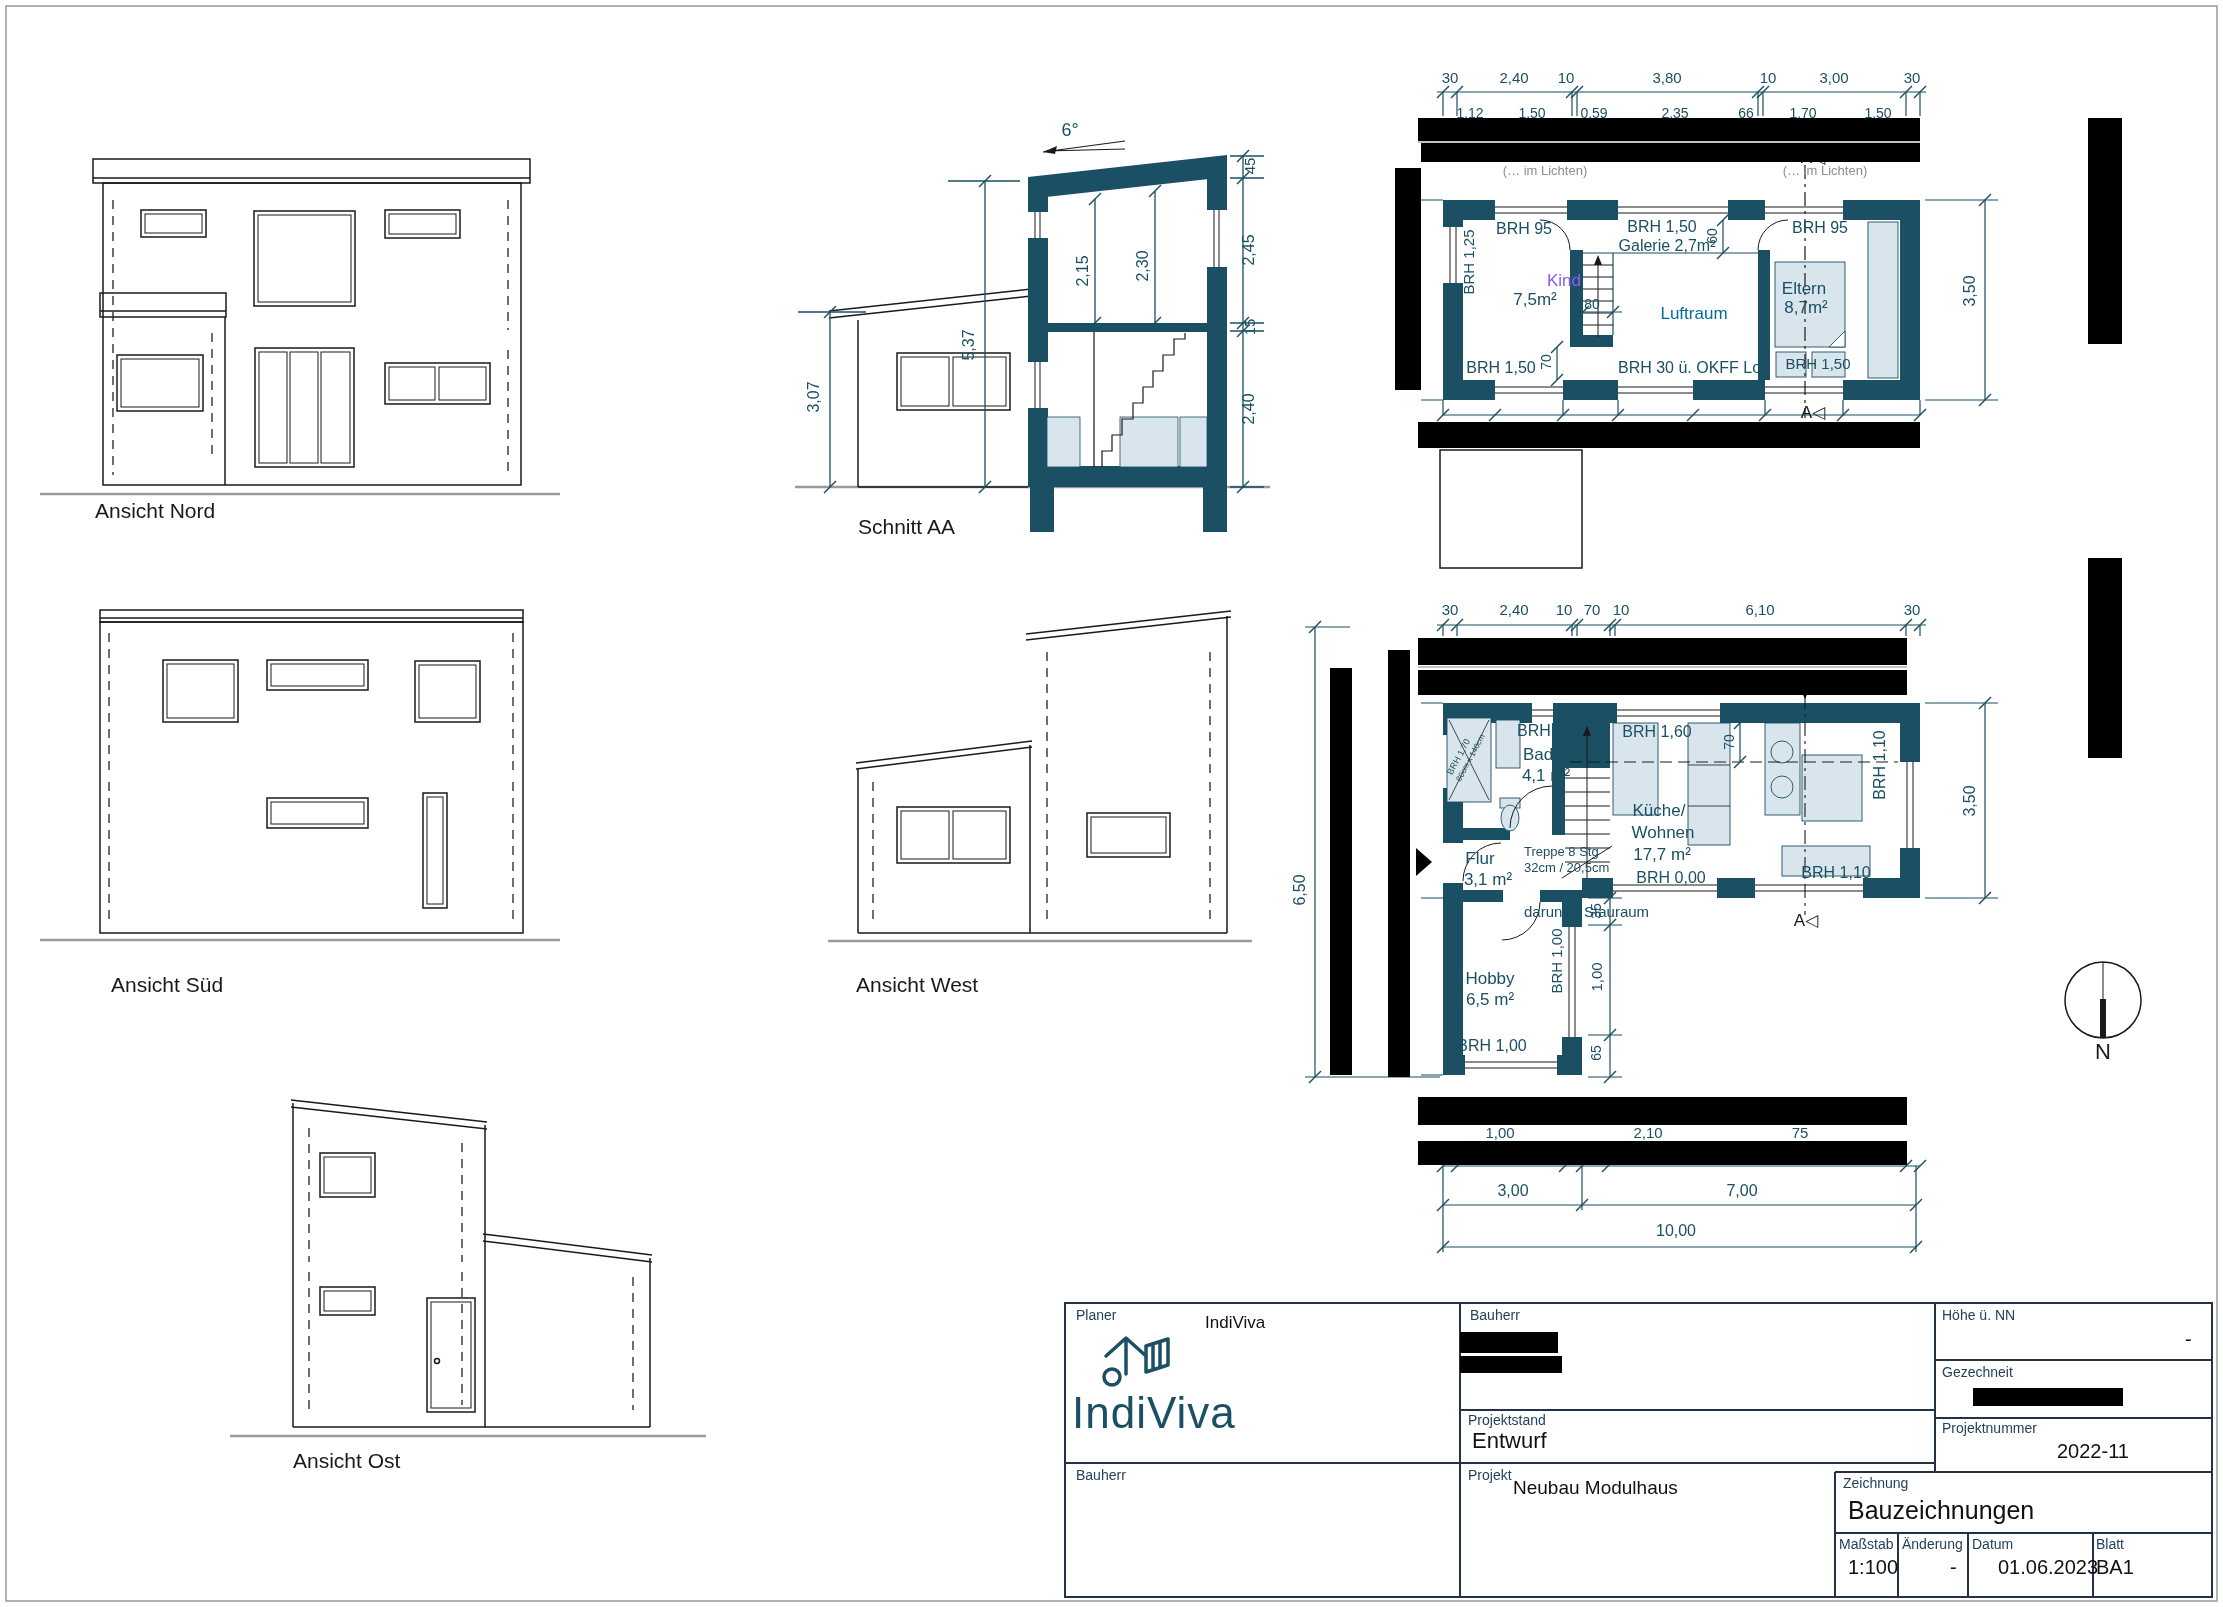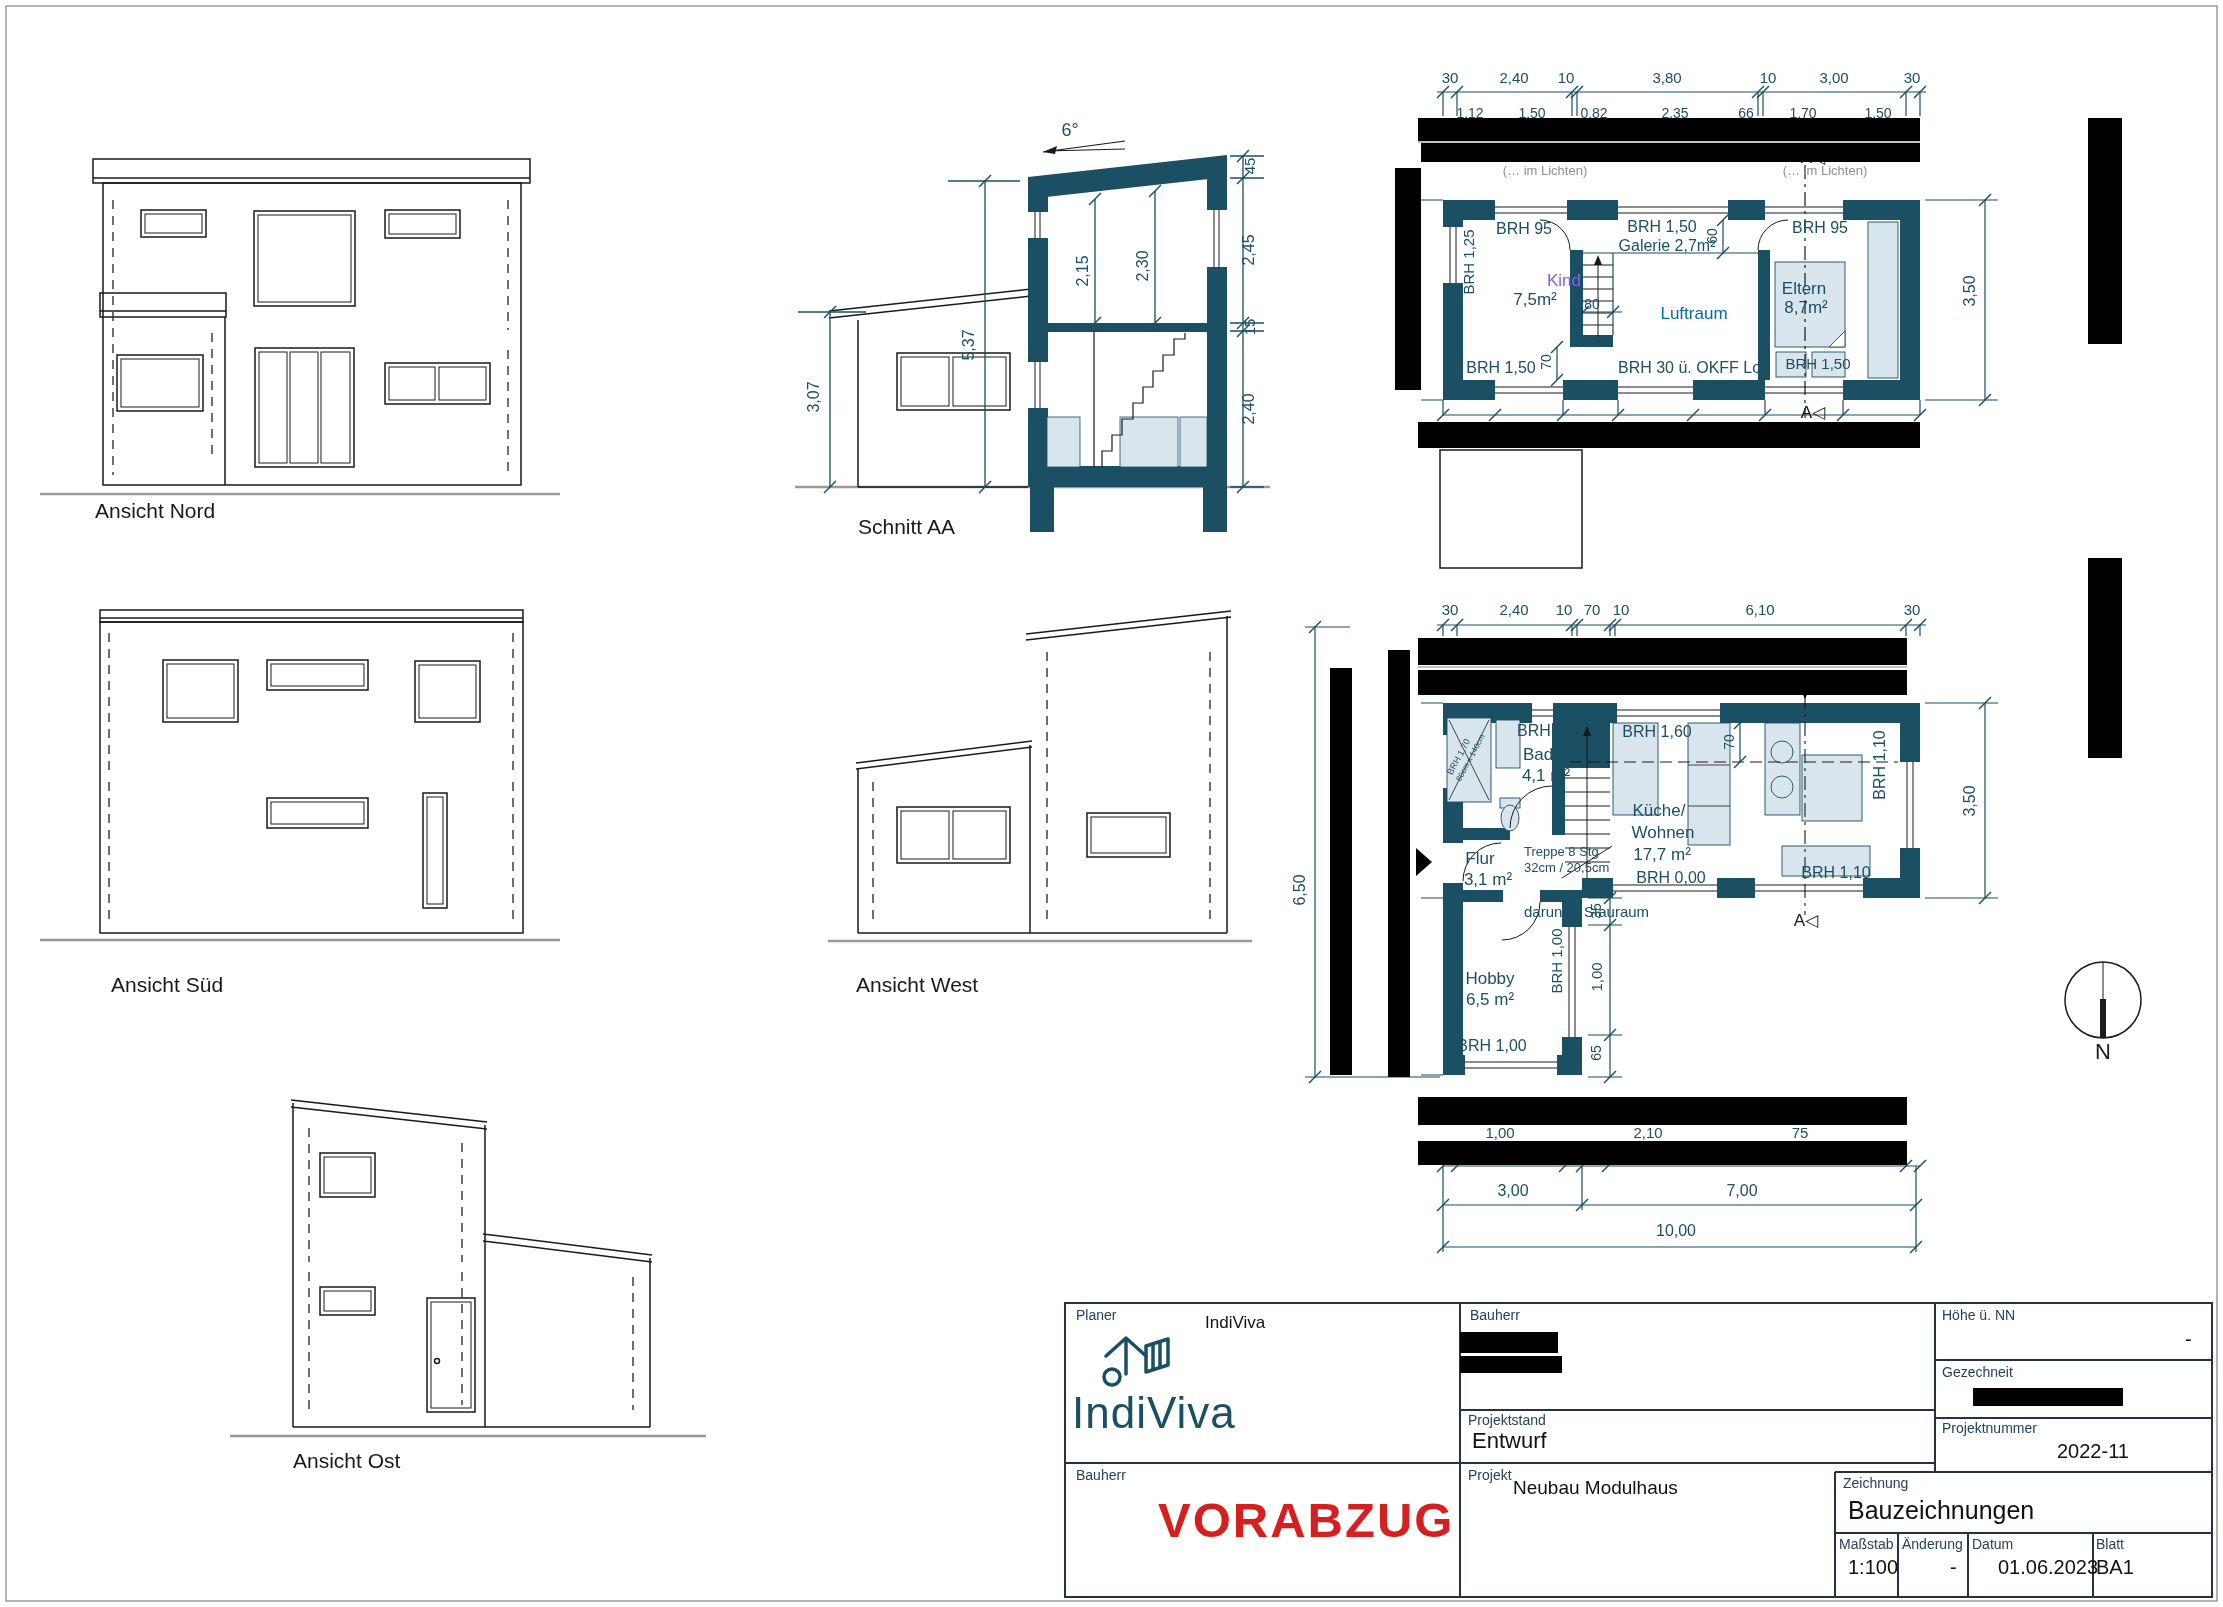--- a/index.html
+++ b/index.html
@@ -375,21 +375,20 @@
   <div class="bar" style="left:1418px;top:1097px;width:489px;height:28px"></div>
   <div class="bar" style="left:1418px;top:1141px;width:489px;height:24px"></div>
   <div class="bar" style="left:1460px;top:1332px;width:98px;height:21px"></div>
   <div class="bar" style="left:1460px;top:1356px;width:102px;height:17px"></div>
   <div class="bar" style="left:1973px;top:1388px;width:150px;height:18px"></div>
 
   <span class="tb" style="left:1076px;top:1307px">Planer</span>
   <span class="tv" style="left:1205px;top:1313px;font-size:17px">IndiViva</span>
   <span class="tv wordmark" style="left:1072px;top:1388px">IndiViva</span>
   <span class="tb" style="left:1076px;top:1467px">Bauherr</span>
-  <span class="tv stamp" style="left:1158px;top:1492px">VORABZUG</span>
   <span class="tb" style="left:1470px;top:1307px">Bauherr</span>
   <span class="tb" style="left:1468px;top:1412px">Projektstand</span>
   <span class="tv" style="left:1472px;top:1428px;font-size:22px">Entwurf</span>
   <span class="tb" style="left:1468px;top:1467px">Projekt</span>
   <span class="tv" style="left:1513px;top:1477px;font-size:19px">Neubau Modulhaus</span>
   <span class="tb" style="left:1942px;top:1307px">Höhe ü. NN</span>
   <span class="tv" style="left:2185px;top:1328px;font-size:20px">-</span>
   <span class="tb" style="left:1942px;top:1364px">Gezechneit</span>
   <span class="tb" style="left:1942px;top:1420px">Projektnummer</span>
   <span class="tv" style="left:2057px;top:1440px;font-size:20px">2022-11</span>
@@ -422,21 +421,21 @@
       <span class="lbl" style="left: 814px; top: 397px; font-size: 16px; color: rgb(27, 79, 99); transform: translate(-50%, -50%) rotate(-90deg);">3,07</span>
       <span class="lbl" style="left: 1450px; top: 77px; font-size: 15px; color: rgb(27, 79, 99); transform: translate(-50%, -50%);">30</span>
       <span class="lbl" style="left: 1514px; top: 77px; font-size: 15px; color: rgb(27, 79, 99); transform: translate(-50%, -50%);">2,40</span>
       <span class="lbl" style="left: 1566px; top: 77px; font-size: 15px; color: rgb(27, 79, 99); transform: translate(-50%, -50%);">10</span>
       <span class="lbl" style="left: 1667px; top: 77px; font-size: 15px; color: rgb(27, 79, 99); transform: translate(-50%, -50%);">3,80</span>
       <span class="lbl" style="left: 1768px; top: 77px; font-size: 15px; color: rgb(27, 79, 99); transform: translate(-50%, -50%);">10</span>
       <span class="lbl" style="left: 1834px; top: 77px; font-size: 15px; color: rgb(27, 79, 99); transform: translate(-50%, -50%);">3,00</span>
       <span class="lbl" style="left: 1912px; top: 77px; font-size: 15px; color: rgb(27, 79, 99); transform: translate(-50%, -50%);">30</span>
       <span class="lbl" style="left: 1470px; top: 113px; font-size: 14px; color: rgb(27, 79, 99); transform: translate(-50%, -50%);">1,12</span>
       <span class="lbl" style="left: 1532px; top: 113px; font-size: 14px; color: rgb(27, 79, 99); transform: translate(-50%, -50%);">1,50</span>
-      <span class="lbl" style="left: 1594px; top: 113px; font-size: 14px; color: rgb(27, 79, 99); transform: translate(-50%, -50%);">0,82</span>
+      <span class="lbl" style="left: 1594px; top: 113px; font-size: 14px; color: rgb(27, 79, 99); transform: translate(-50%, -50%);">0,59</span>
       <span class="lbl" style="left: 1675px; top: 113px; font-size: 14px; color: rgb(27, 79, 99); transform: translate(-50%, -50%); text-align: center;">2,35</span>
       <span class="lbl" style="left: 1746px; top: 113px; font-size: 14px; color: rgb(27, 79, 99); transform: translate(-50%, -50%);">66</span>
       <span class="lbl" style="left: 1803px; top: 113px; font-size: 14px; color: rgb(27, 79, 99); transform: translate(-50%, -50%);">1,70</span>
       <span class="lbl" style="left: 1878px; top: 113px; font-size: 14px; color: rgb(27, 79, 99); transform: translate(-50%, -50%);">1,50</span>
       <span class="lbl" style="left: 1545px; top: 170px; font-size: 13px; color: rgb(141, 141, 141); transform: translate(-50%, -50%);">(… im Lichten)</span>
       <span class="lbl" style="left: 1825px; top: 170px; font-size: 13px; color: rgb(141, 141, 141); transform: translate(-50%, -50%);">(… im Lichten)</span>
       <span class="lbl" style="left: 1524px; top: 229px; font-size: 16px; color: rgb(27, 79, 99); transform: translate(-50%, -50%);">BRH 95</span>
       <span class="lbl" style="left: 1662px; top: 227px; font-size: 16px; color: rgb(27, 79, 99); transform: translate(-50%, -50%);">BRH 1,50</span>
       <span class="lbl" style="left: 1667px; top: 246px; font-size: 16px; color: rgb(27, 79, 99); transform: translate(-50%, -50%);">Galerie 2,7m²</span>
       <span class="lbl" style="left: 1820px; top: 228px; font-size: 16px; color: rgb(27, 79, 99); transform: translate(-50%, -50%);">BRH 95</span>

